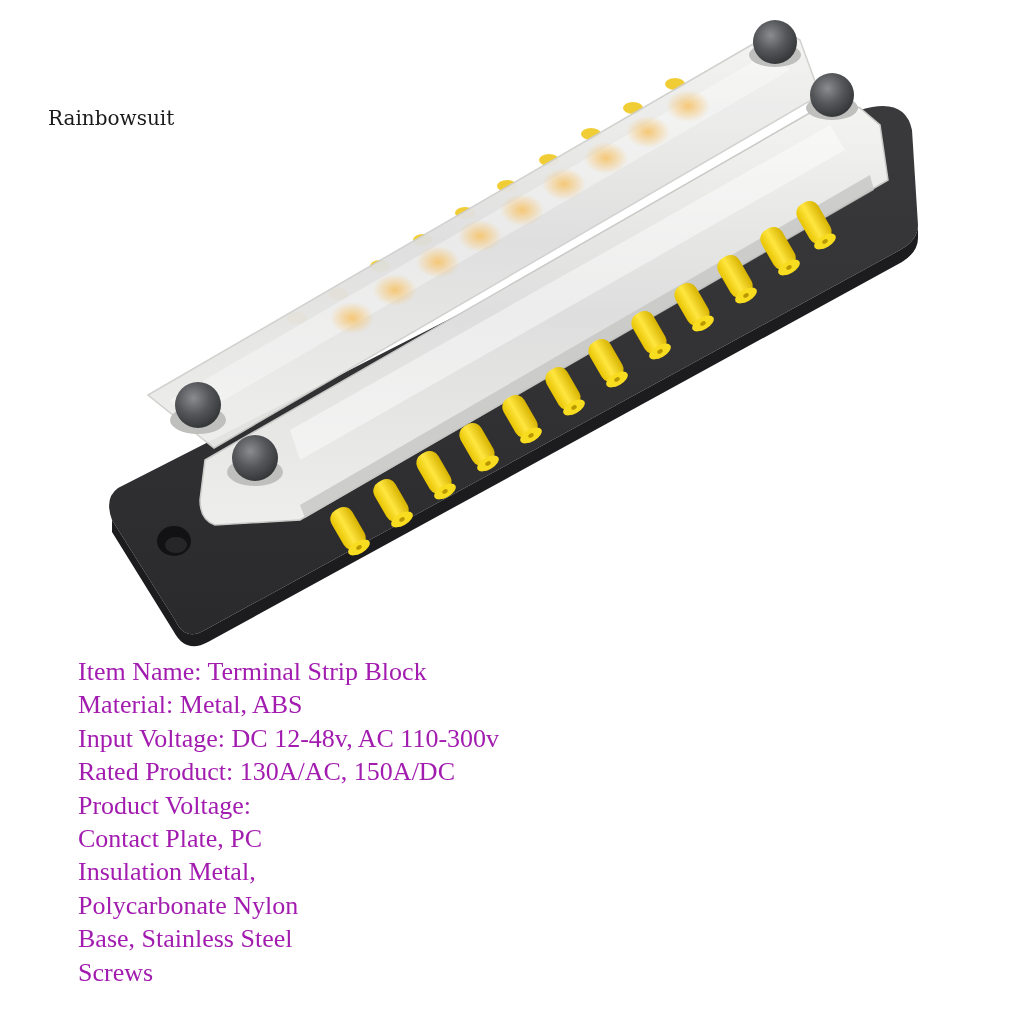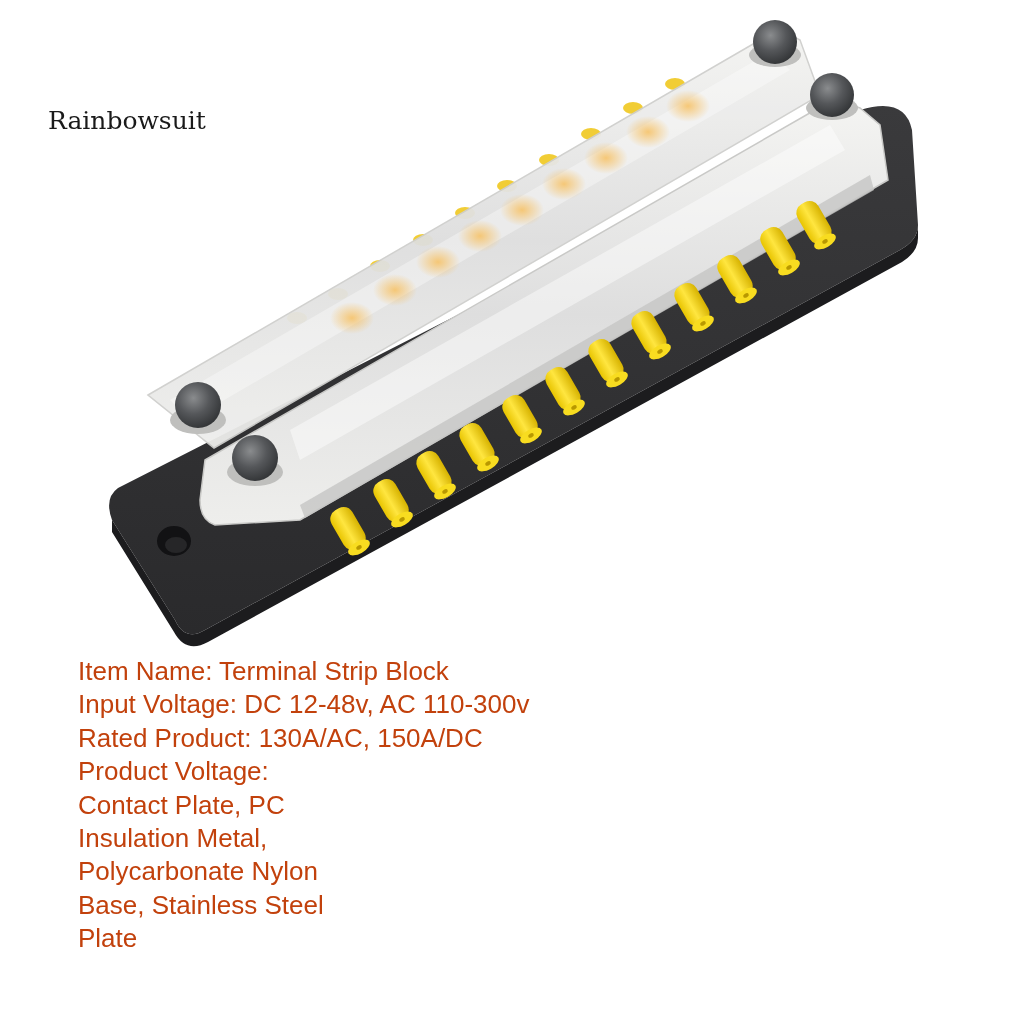--- a/index.html
+++ b/index.html
@@ -1,20 +1,20 @@
 <!DOCTYPE html>
 <html><head>
 <meta charset="utf-8">
 <style>
   html, body { margin:0; padding:0; background:#ffffff; }
   body { width:1024px; height:1024px; position:relative; overflow:hidden; font-family:"Liberation Sans", sans-serif; }
-  .watermark { position:absolute; left:48px; top:106px; font-family:"DejaVu Serif", serif; font-size:25px; color:#1a1a1a; letter-spacing:0px;text-align:center; }
+  .watermark { position:absolute; left:48px; top:106px; font-family:"DejaVu Serif", serif; font-size:20px; color:#1a1a1a; letter-spacing:0px;text-align:center; }
   .product { position:absolute; left:0; top:0; width:1024px; height:650px; }
   .specs { position:absolute; left:78px; top:655px; margin:0; padding:0; list-style:none; }
-  .specs li { font-family:Liberation Sans, sans-serif; font-size:26px; line-height:33.4px; color:#c2410c; white-space:nowrap; }
+  .specs li { font-family:Liberation Serif, serif; font-size:26px; line-height:33.4px; color:#a21caf; white-space:nowrap; }
 </style>
 </head>
 <body>
 
 <div class="watermark">Rainbowsuit</div>
 
 <svg class="product" viewBox="0 0 1024 650" xmlns="http://www.w3.org/2000/svg">
   <defs>
     <linearGradient id="baseTop" x1="0" y1="0" x2="0" y2="1">
       <stop offset="0" stop-color="#3a3a3c"></stop>
@@ -154,21 +154,22 @@
     <circle cx="255" cy="458" r="23" fill="url(#capG)"></circle>
     <ellipse cx="775" cy="55" rx="26" ry="12" fill="#bfbfbd"></ellipse>
     <circle cx="775" cy="42" r="22" fill="url(#capG)"></circle>
     <ellipse cx="832" cy="108" rx="26" ry="12" fill="#bfbfbd"></ellipse>
     <circle cx="832" cy="95" r="22" fill="url(#capG)"></circle>
   </g>
 </svg>
 
 <ul class="specs">
   <li>Item Name: Terminal Strip Block</li>
+  <li>Material: Metal, ABS</li>
   <li>Input Voltage: DC 12-48v, AC 110-300v</li>
   <li>Rated Product: 130A/AC, 150A/DC</li>
   <li>Product Voltage:</li>
   <li>Contact Plate, PC</li>
   <li>Insulation Metal,</li>
   <li>Polycarbonate Nylon</li>
   <li>Base, Stainless Steel</li>
-  <li>Plate</li>
+  <li>Screws</li>
 </ul>
 
 </body></html>

